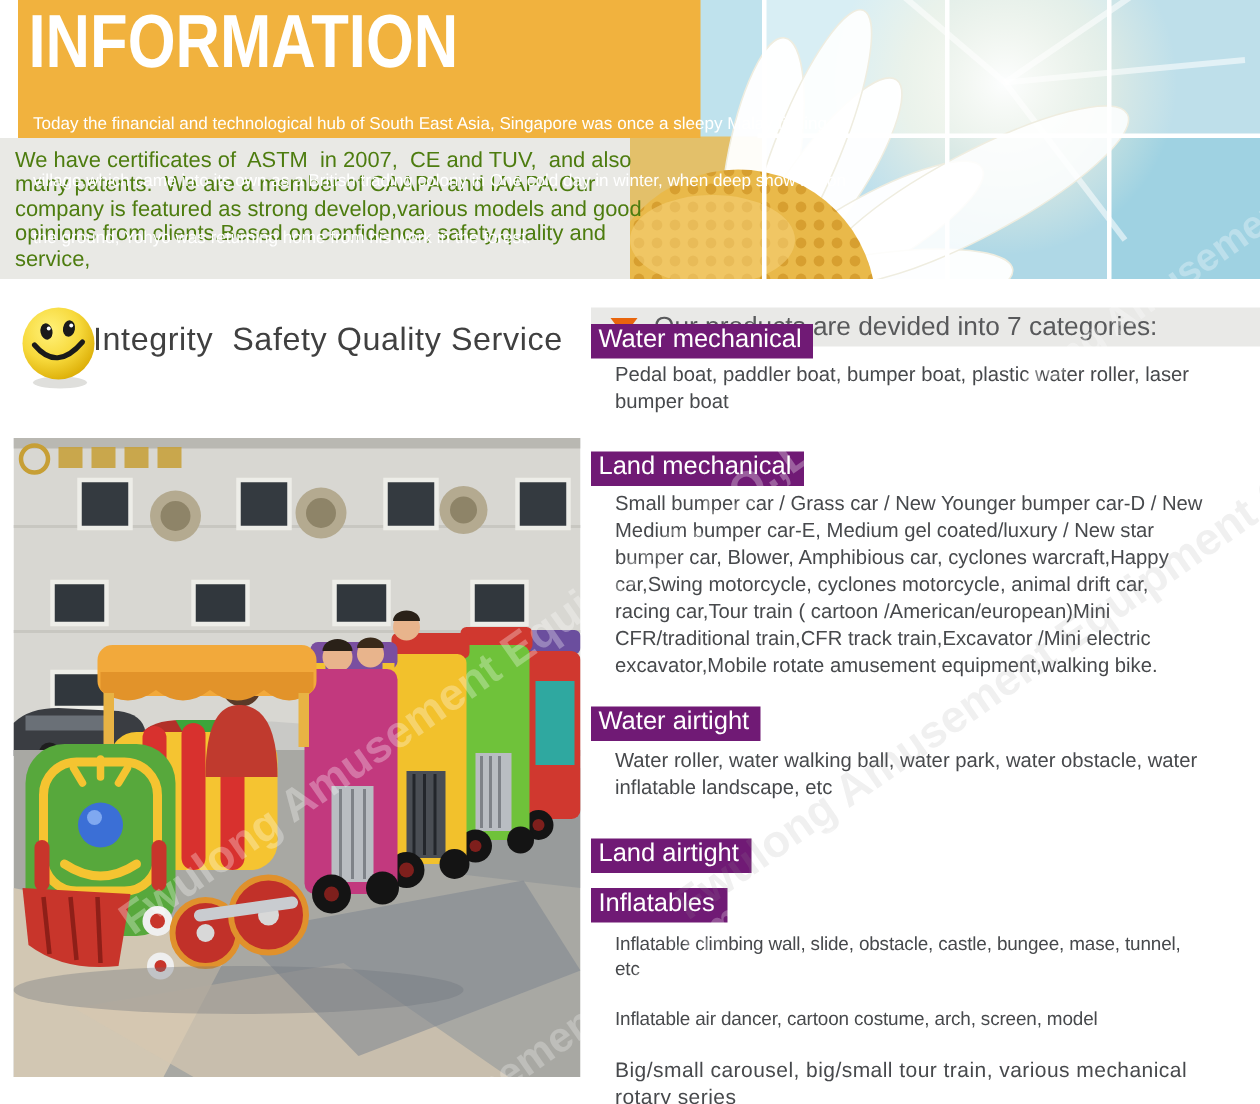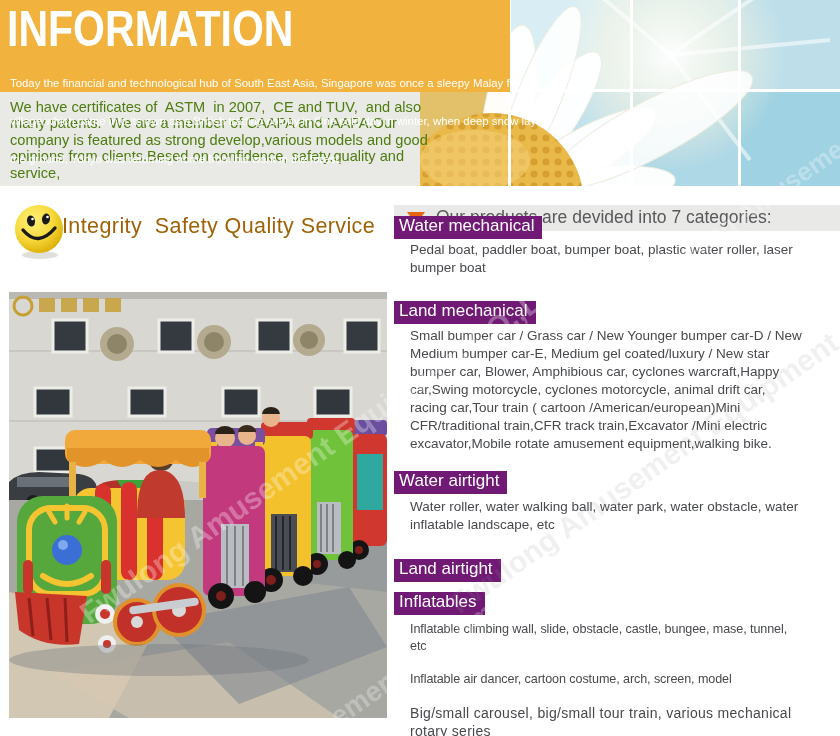--- a/index.html
+++ b/index.html
@@ -1,38 +1,38 @@
 <!DOCTYPE html>
 <html><head>
 <meta charset="utf-8">
 <style>
   html,body{margin:0;padding:0;background:#ffffff;}
   *{box-sizing:border-box;}
   #page{position:relative;width:840px;height:736px;background:#fff;overflow:hidden;
         font-family:"Liberation Sans", sans-serif;}
 
   
-  .banner{position:absolute;left:0;top:0;width:510px;height:92px;background:#F1B23E;z-index:3;}
+  .banner{position:absolute;left:12px;top:0;width:455px;height:92px;background:#F1B23E;z-index:3;}
   .banner-title{position:absolute;left:7px;top:1px;color:#ffffff;font-weight:bold;
         font-size:38px;letter-spacing:0px;transform:scale(1.08,1.32);transform-origin:top left;
         white-space:pre;}
   .banner-intro{position:absolute;left:10px;top:51px;color:#ffffff;font-size:11.4px;
         line-height:12.8px;white-space:pre;}
 
   
   .daisy{position:absolute;left:420px;top:0;width:420px;height:186px;z-index:1;}
 
   
   .certs{position:absolute;left:0;top:92px;width:420px;height:94px;background:#E9E9E5;z-index:2;
         padding:7px 0 0 10px;color:#4d7c0f;font-size:14.6px;line-height:16.4px;}
   .certs div{white-space:pre;}
 
   
   .smiley{position:absolute;left:13px;top:202px;width:52px;height:58px;}
-  .motto-text{position:absolute;left:62px;top:214px;font-size:21.5px;color:#a16207;
+  .motto-text{position:absolute;left:62px;top:214px;font-size:21.5px;color:#404040;
         white-space:pre;letter-spacing:.4px;}
 
   
   .train{position:absolute;left:9px;top:292px;width:378px;height:426px;}
 
   
   .prod-head{position:absolute;left:394px;top:187px;width:446px;height:26px;background:#E9E9E7;z-index:2;margin-top:18px;}
   .tri{position:absolute;left:13px;top:7px;width:0;height:0;
         border-left:9px solid transparent;border-right:9px solid transparent;
         border-top:12px solid #E8650D;}

